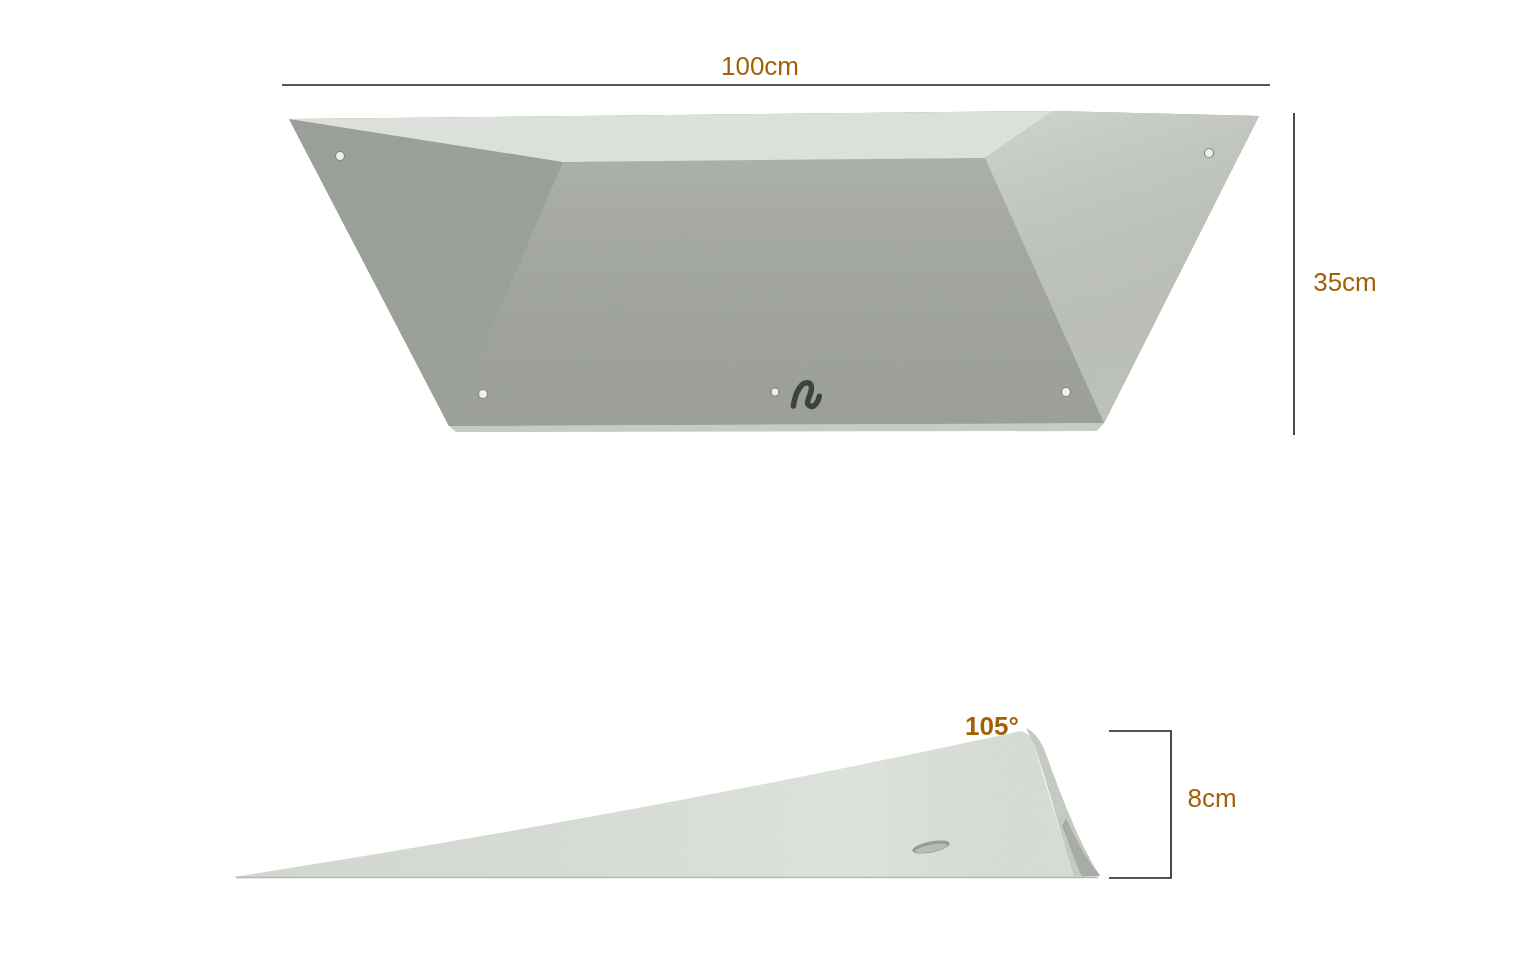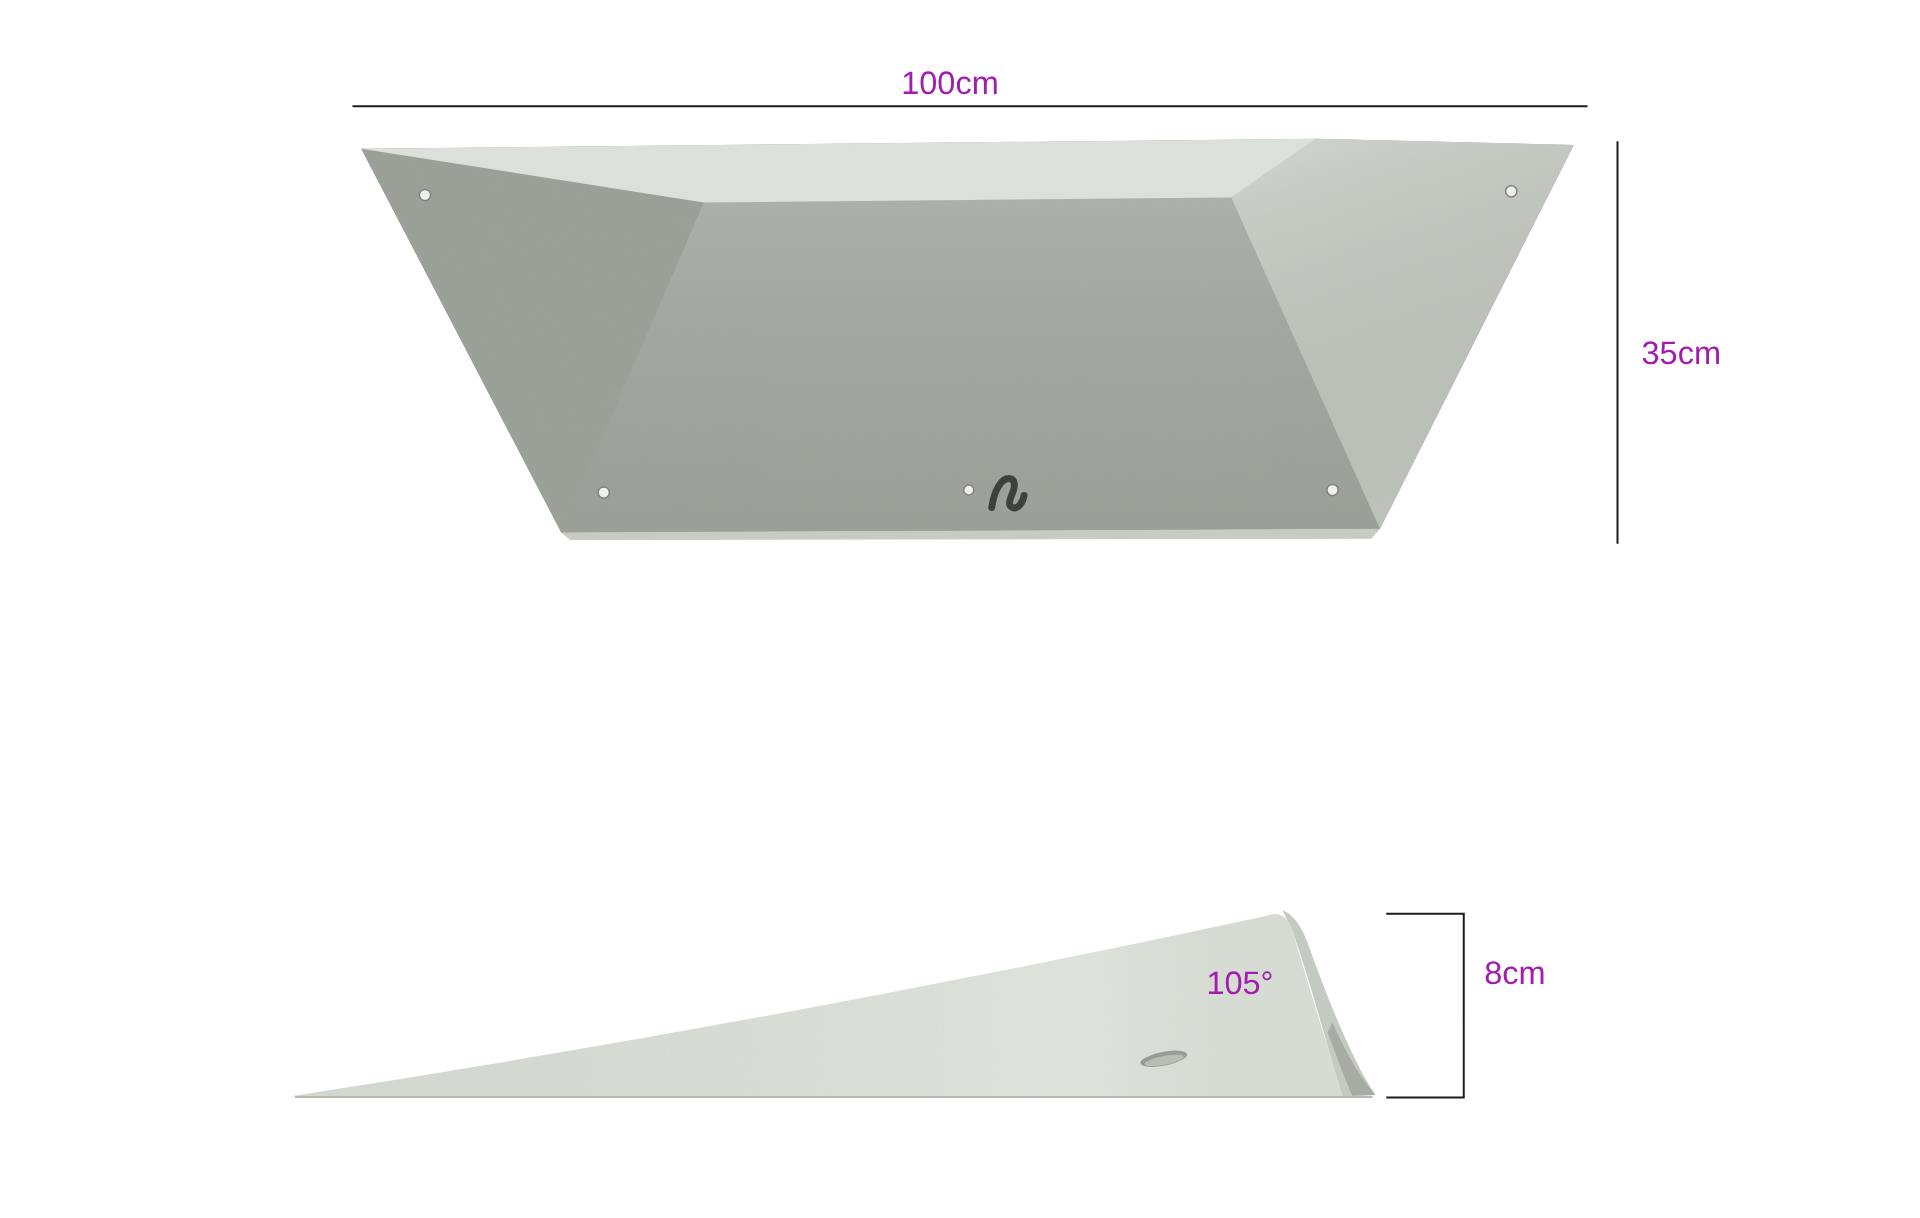--- a/index.html
+++ b/index.html
@@ -9,29 +9,29 @@
     background:#ffffff;
     overflow:hidden;
     font-family:"Liberation Sans", sans-serif;
   }
   .drawing{position:absolute;left:0;top:0;}
   .dim-label{
     position:absolute;
     width:100px;
     font-size:26px;
     line-height:28px;
-    color:#a21caf;
+    color:#a16207;
     text-align:center;
     white-space:nowrap;
     user-select:none;
   }
   .label-width  {left:710px; top:52px;}
   .label-height {left:1295px;top:268px;}
-  .label-angle  {left:942px; top:772px;}
-  .label-depth  {left:1162px;top:764px;}
+  .label-angle  {left:942px; top:712px;font-weight:bold;}
+  .label-depth  {left:1162px;top:784px;}
 </style>
 </head>
 <body>
 
 <div class="stage">
 
   <svg class="drawing" width="1536" height="974" viewBox="0 0 1536 974">
     <defs>
       <filter id="noiseF" x="-5%" y="-5%" width="110%" height="110%">
         <feTurbulence type="fractalNoise" baseFrequency="0.75" numOctaves="2" stitchTiles="stitch"></feTurbulence>

